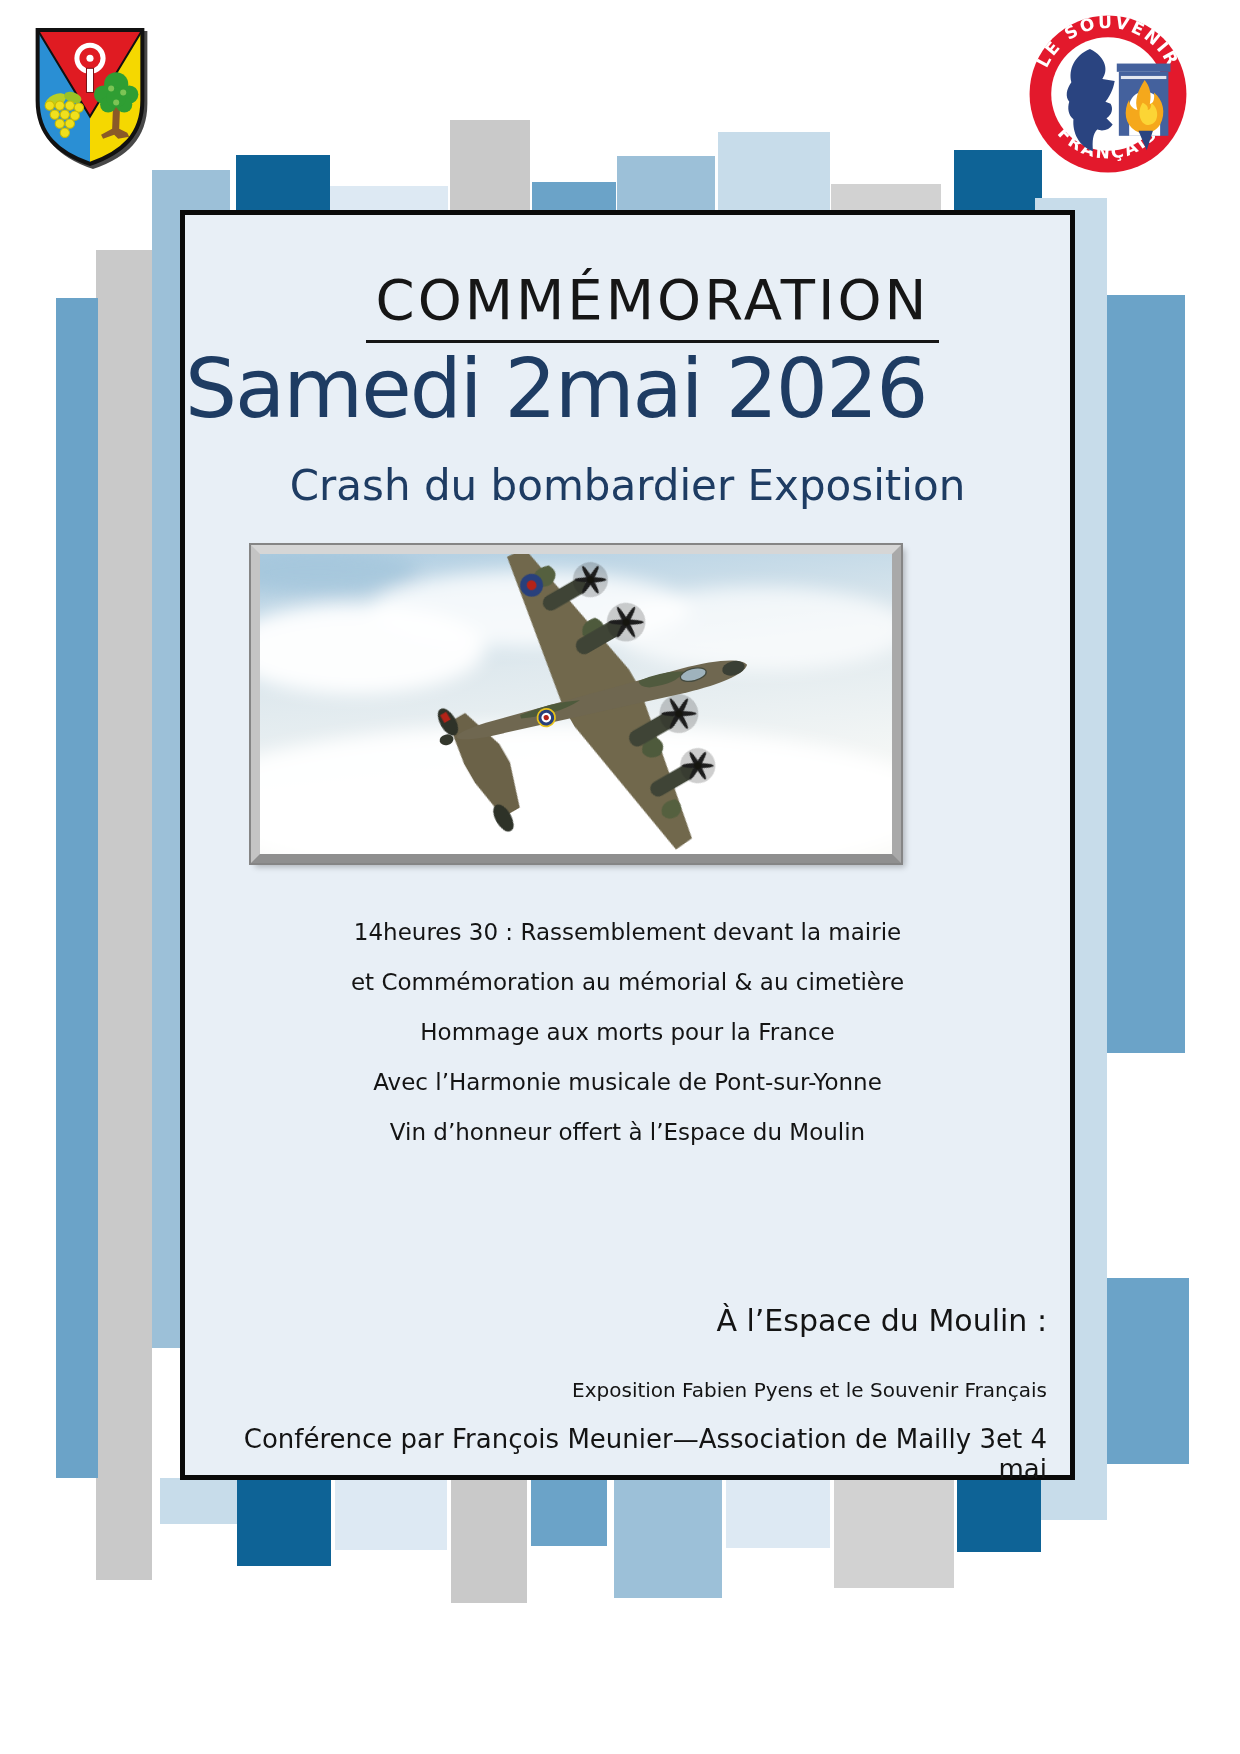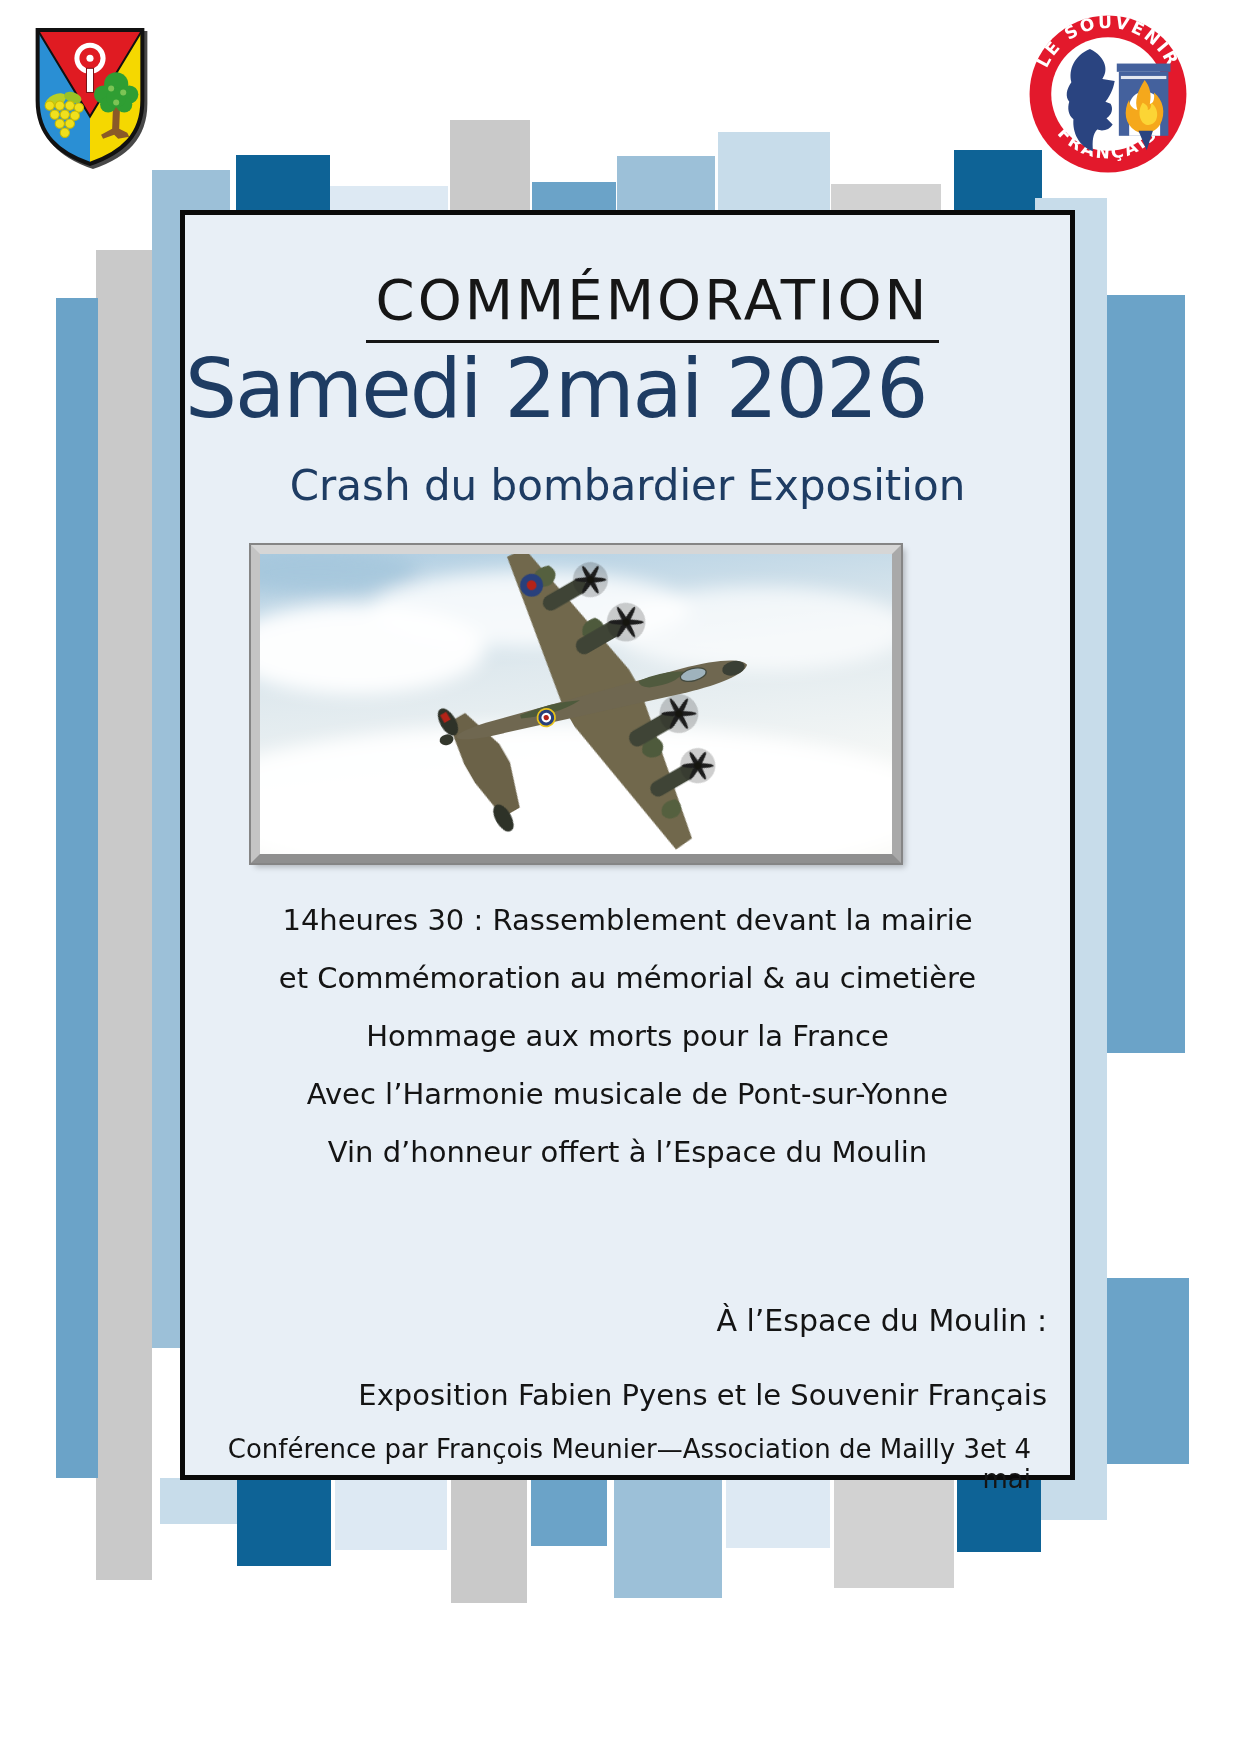--- a/index.html
+++ b/index.html
@@ -32,26 +32,26 @@
   }
   .photo{
     position:absolute; left:66px; top:330px; width:650px; height:318px;
     box-sizing:border-box;
     border:9px solid; border-color:#d6d6d6 #a9a9a9 #8f8f8f #c4c4c4;
     outline:2px solid #858585; background:#f7f9f7;
     box-shadow:inset 0 0 0 3px #ffffff, 4px 4px 6px rgba(0,0,0,0.25);
   }
   .photo svg{display:block;}
   .schedule{position:absolute; top:688px; left:0; width:100%; text-align:center; color:#141414;}
-  .schedule p{margin:0 0 24px 0; font-size:29px;}
+  .schedule p{margin:16px 0 24px 0; font-size:23px;}
   .schedule p.gap{margin-top:14px;}
   .venue{position:absolute; left:22px; top:1088px; width:840px; color:#141414; text-align:right;}
   .venue .vhead{margin:0 0 40px 0; font-size:30px;}
-  .venue .vline1{margin:0 0 22px 8px; font-size:29px;}
-  .venue .vline2{margin:16px; font-size:26px;}
+  .venue .vline1{margin:0 0 22px 8px; font-size:20px;}
+  .venue .vline2{margin:0; font-size:26px;}
   .coa{position:absolute; left:28px; top:24px; width:124px; height:146px;
        filter:drop-shadow(3px 3px 0 rgba(40,40,40,0.85));}
   .sf{position:absolute; left:1028px; top:14px; width:160px; height:160px;}
 </style>
 </head>
 <body>
 
 <div class="page">
 
   <div>

